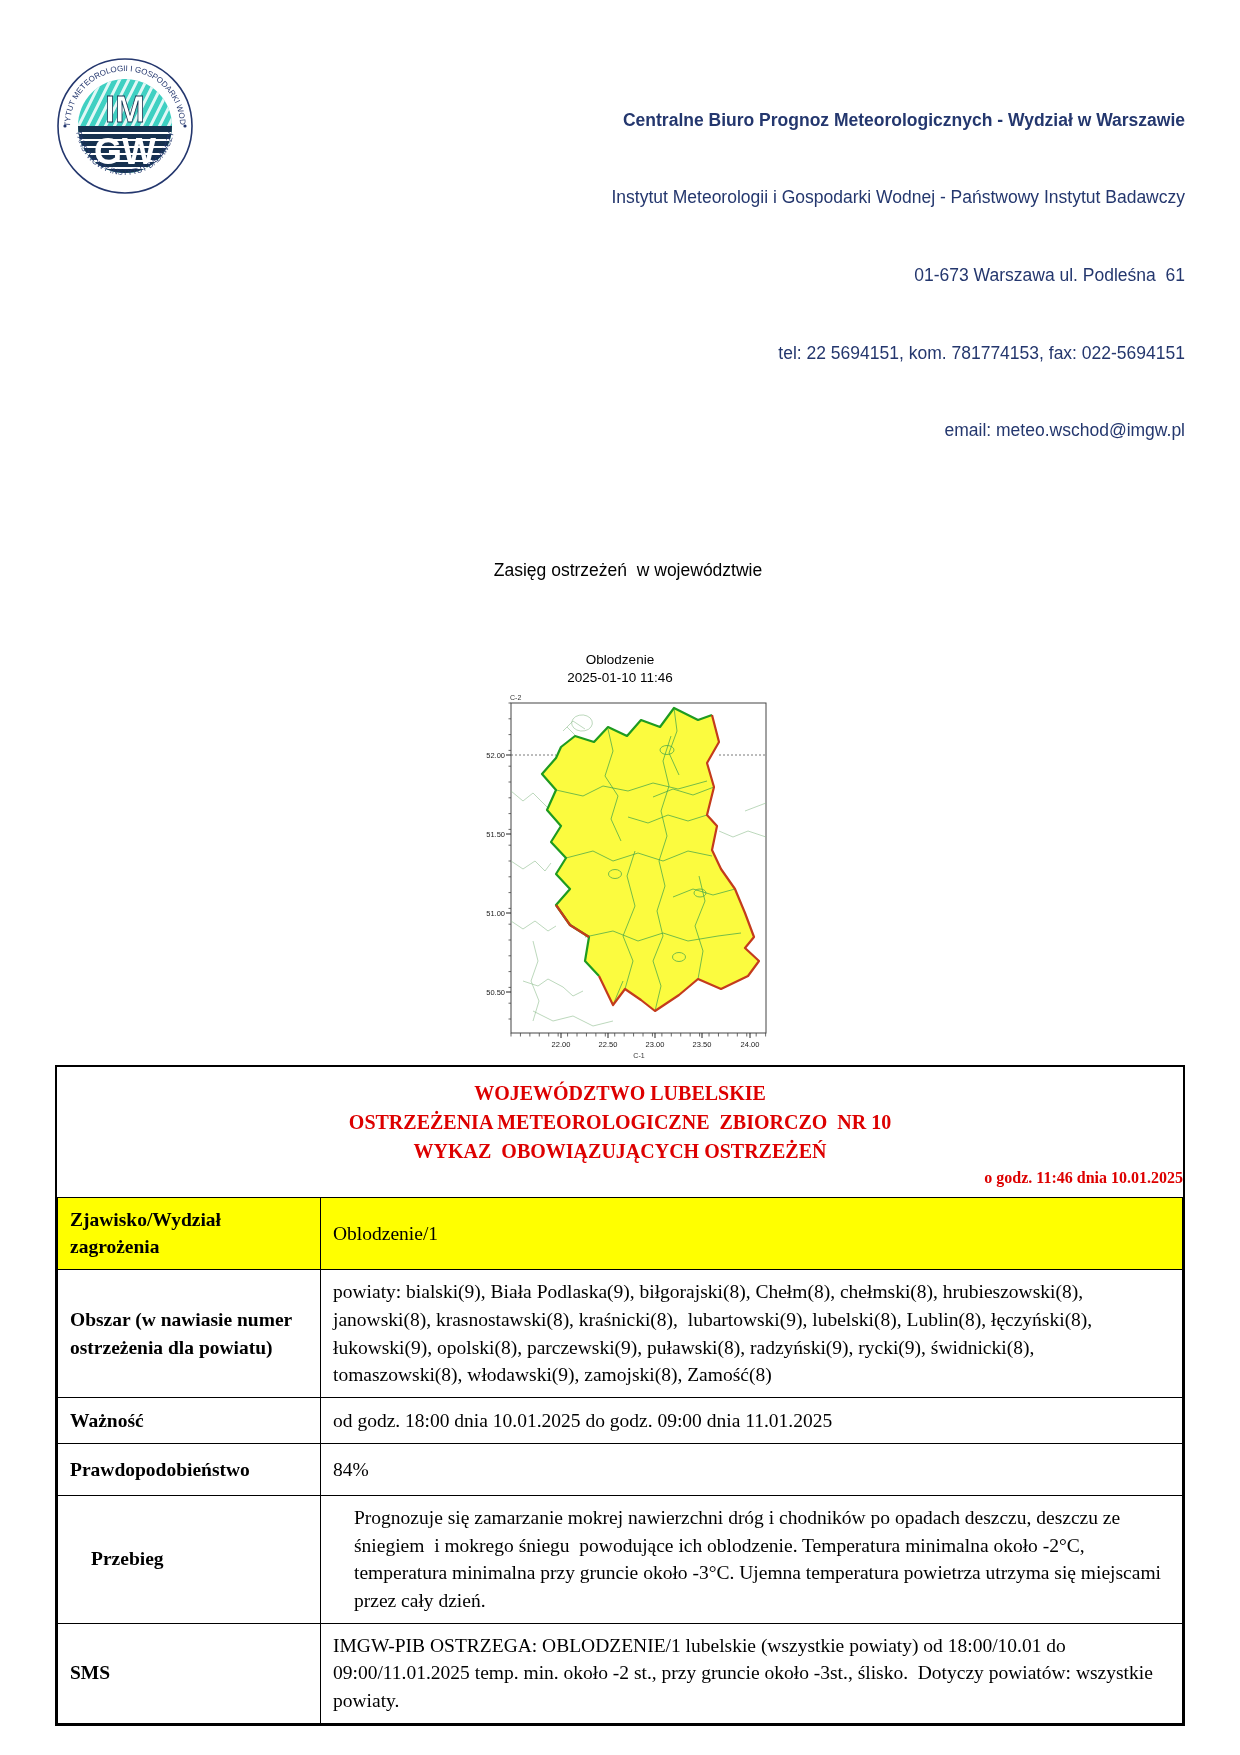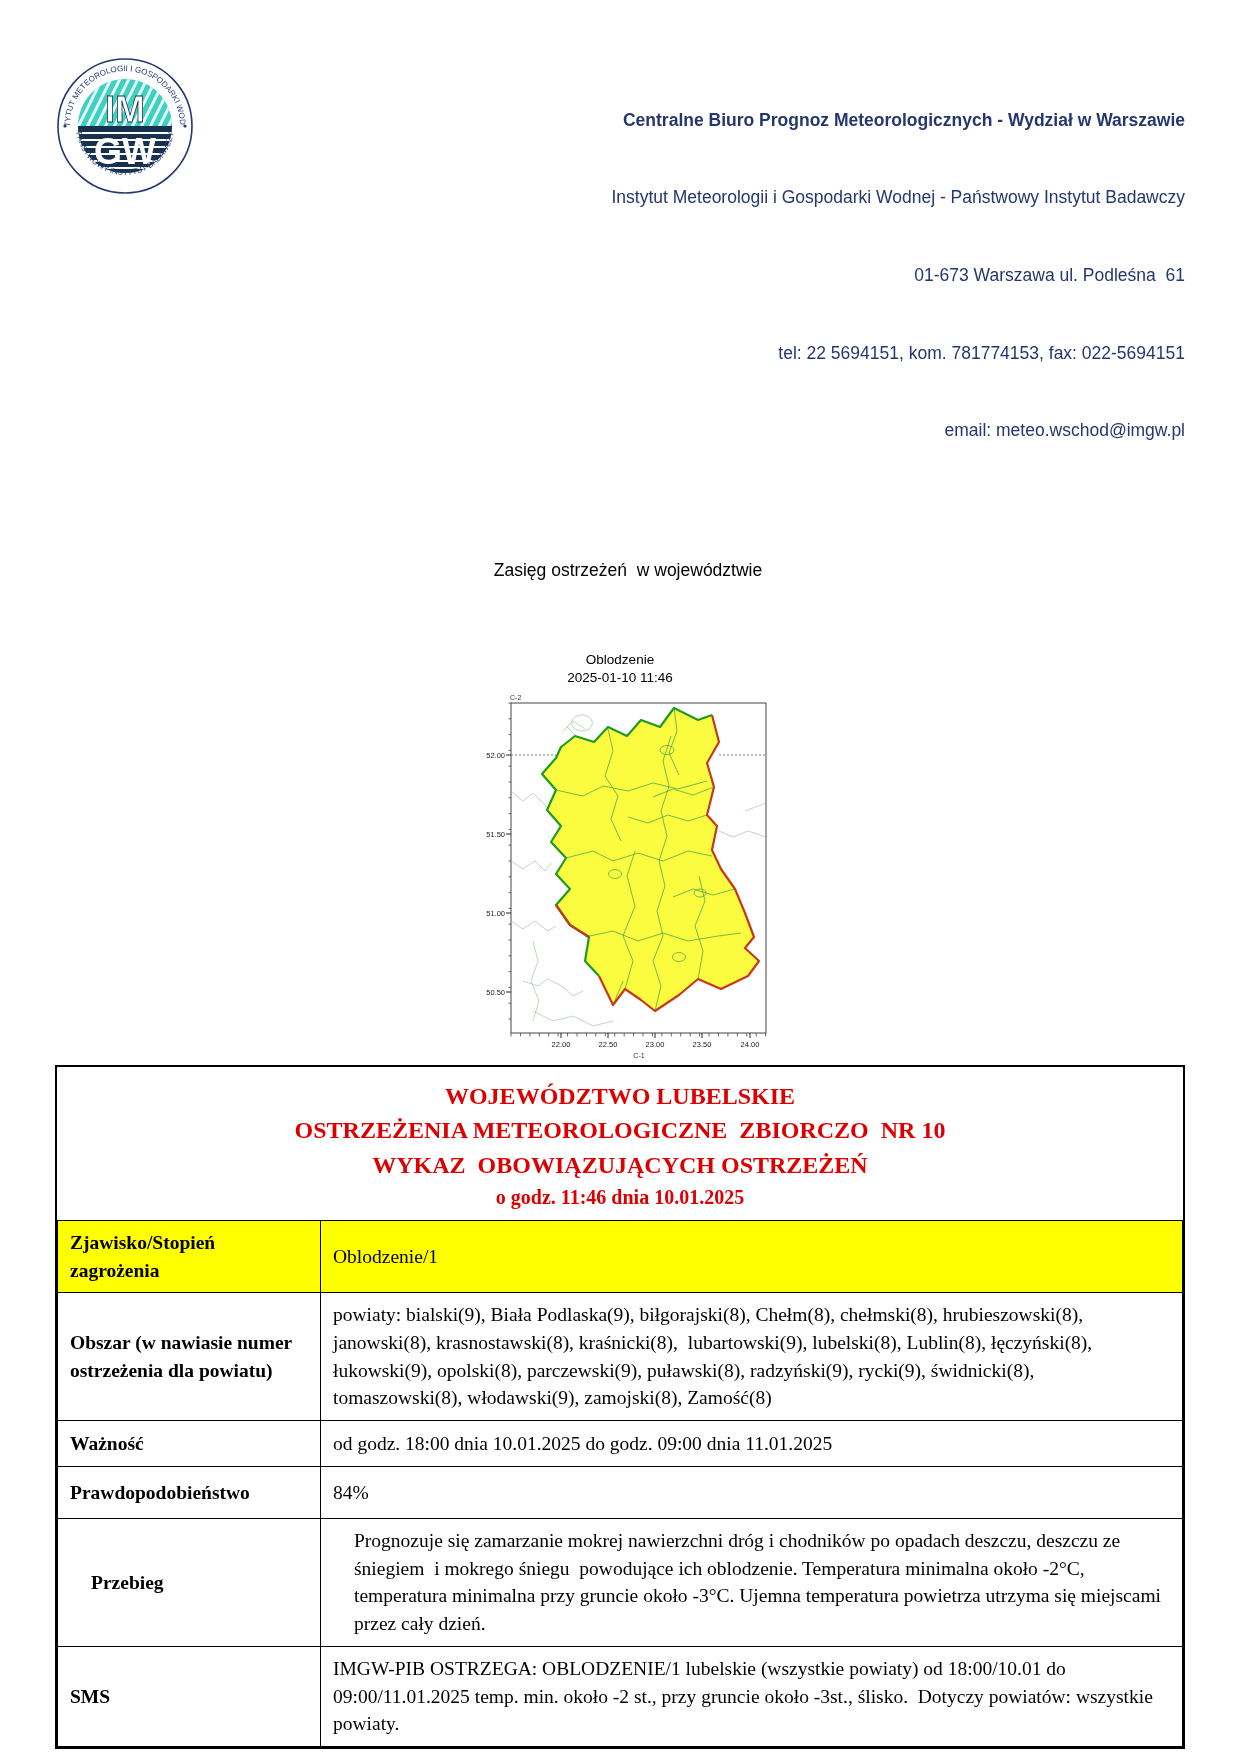--- a/index.html
+++ b/index.html
@@ -23,22 +23,22 @@
 
   .map-wrap{width:315px;margin:70px auto 0 auto;}
   .map-titles{text-align:center;font-size:13.5px;line-height:1.35;color:#000;margin-bottom:3px;}
   .map-svg{display:block;}
 
   .bulletin{width:1130px;margin:4px auto 0 auto;border:2px solid #000;}
   .b-title{
     text-align:center;font-family:"Liberation Serif",serif;font-weight:bold;
     color:var(--red);padding:12px 0 8px 0;
   }
-  .b-title .l{font-size:24px;line-height:1.45;white-space:pre-wrap;}
-  .b-title .l-sub{font-size:20px;}
+  .b-title .l{font-size:20px;line-height:1.45;white-space:pre-wrap;}
+  .b-title .l-sub{font-size:16px;text-align:right;}
 
   table.b-table{width:100%;border-collapse:collapse;font-family:"Liberation Serif",serif;font-size:19.5px;}
   table.b-table td{
     border:1px solid #000;vertical-align:middle;padding:8px 12px;line-height:1.42;white-space:pre-wrap;
   }
   td.lab{width:263px;font-weight:bold;}
   tr.hl td{background:var(--yellow);}
   tr.r0 td{height:60px;}
   tr.r1 td{height:124px;}
   tr.r2 td{height:46px;}
@@ -220,21 +220,21 @@
 <div class="bulletin">
   <div class="b-title">
     <div class="l">WOJEWÓDZTWO LUBELSKIE</div>
     <div class="l">OSTRZEŻENIA METEOROLOGICZNE  ZBIORCZO  NR 10</div>
     <div class="l">WYKAZ  OBOWIĄZUJĄCYCH OSTRZEŻEŃ</div>
     <div class="l l-sub">o godz. 11:46 dnia 10.01.2025</div>
   </div>
   <table class="b-table">
     <tbody>
       <tr class="hl r0">
-        <td class="lab">Zjawisko/Stopień zagrożenia</td>
+        <td class="lab">Zjawisko/Wydział zagrożenia</td>
         <td class="val">Oblodzenie/1</td>
       </tr>
       <tr class="r1">
         <td class="lab">Obszar (w nawiasie numer ostrzeżenia dla powiatu)</td>
         <td class="val">powiaty: bialski(9), Biała Podlaska(9), biłgorajski(8), Chełm(8), chełmski(8), hrubieszowski(8), janowski(8), krasnostawski(8), kraśnicki(8),  lubartowski(9), lubelski(8), Lublin(8), łęczyński(8), łukowski(9), opolski(8), parczewski(9), puławski(8), radzyński(9), rycki(9), świdnicki(8),  tomaszowski(8), włodawski(9), zamojski(8), Zamość(8)</td>
       </tr>
       <tr class="r2">
         <td class="lab">Ważność</td>
         <td class="val">od godz. 18:00 dnia 10.01.2025 do godz. 09:00 dnia 11.01.2025</td>
       </tr>

